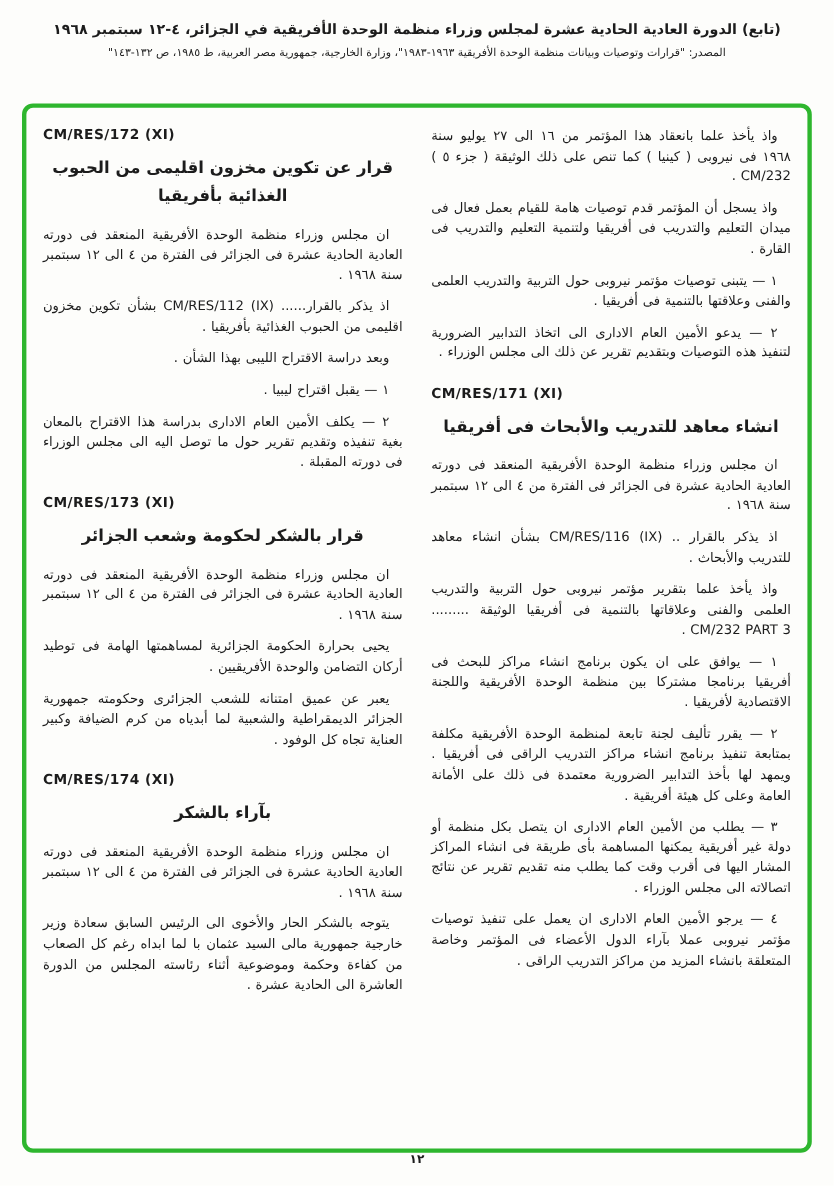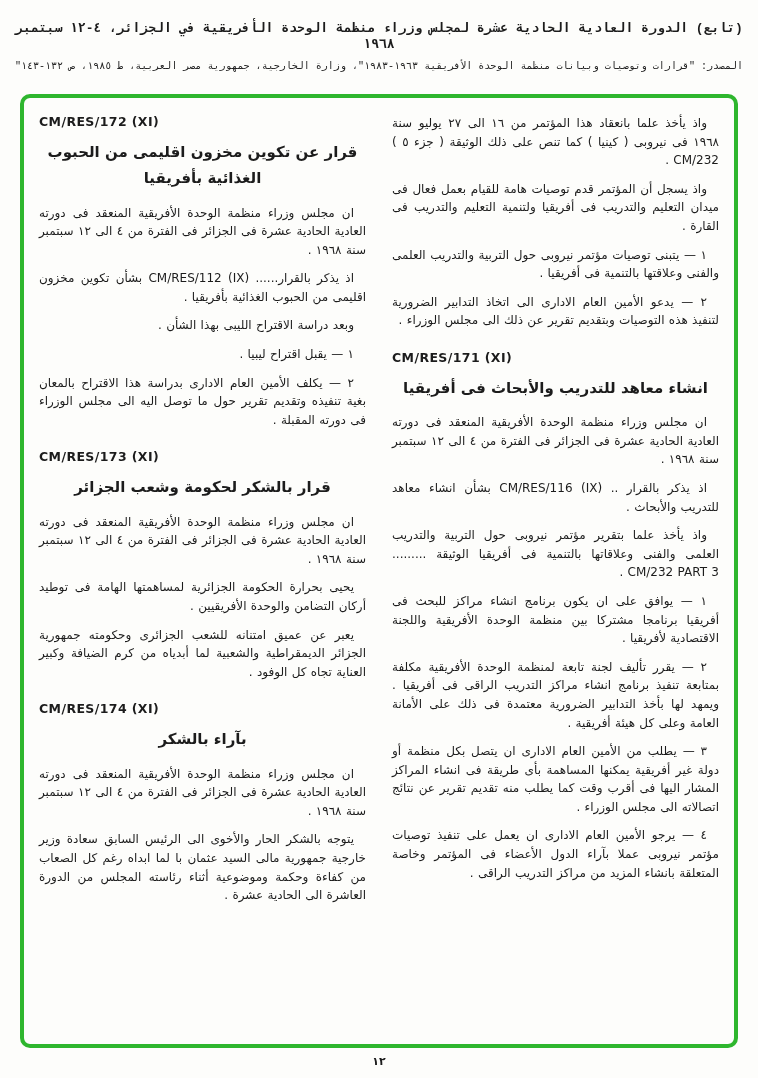--- a/index.html
+++ b/index.html
@@ -2,21 +2,21 @@
 <html lang="ar"><head>
 <meta charset="utf-8">
 <style>
   * { margin:0; padding:0; box-sizing:border-box; }
   html, body { background:#ffffff; }
   .page {
     width:758px; height:1078px; margin:0 auto; position:relative;
     background:#fdfdfb; overflow:hidden; color:#1c1c1c;
     font-family:"DejaVu Sans", sans-serif;
   }
-  .header { text-align:center; direction:rtl; padding-top:20px;font-family:Liberation Mono, monospace; }
+  .header { text-align:center; direction:rtl; padding-top:20px; }
   .header-line1 { font-weight:bold; font-size:13px; letter-spacing:0.2px; }
   .header-line2 { font-size:10px; margin-top:8px; color:#222; }
   .frame {
     position:absolute; left:20px; right:20px; top:94px; height:954px;
     border:4px solid #2eb62e; border-radius:10px;
     padding:16px 15px 10px 15px; overflow:hidden; background:#fdfdfb;
   }
   .columns { display:flex; direction:rtl; gap:26px; height:100%; }
   .col { flex:1 1 0; direction:rtl; min-width:0; }
   .block { margin-bottom:10px; }
@@ -27,21 +27,21 @@
   .code {
     direction:ltr; text-align:left; font-weight:bold; font-size:12.5px;
     letter-spacing:0.4px; margin:20px 0 10px 0; unicode-bidi:embed;
   }
   .col .code:first-child { margin-top:0; }
   .heading {
     text-align:center; font-weight:bold; font-size:15px; line-height:1.75;
     margin:4px 6px 12px 6px;
   }
   .footer {
-    position:absolute; left:0; right:0; bottom:10px; text-align:center;
+    position:absolute; left:0; right:0; bottom:18px; text-align:center;
     font-size:11px; font-weight:bold; direction:rtl;
   }
 </style>
 </head>
 <body>
 
 <div class="page">
 
   <div class="header">
     <div class="header-line1">(تابع) الدورة العادية الحادية عشرة لمجلس وزراء منظمة الوحدة الأفريقية في الجزائر، ٤-١٢ سبتمبر ١٩٦٨</div>

